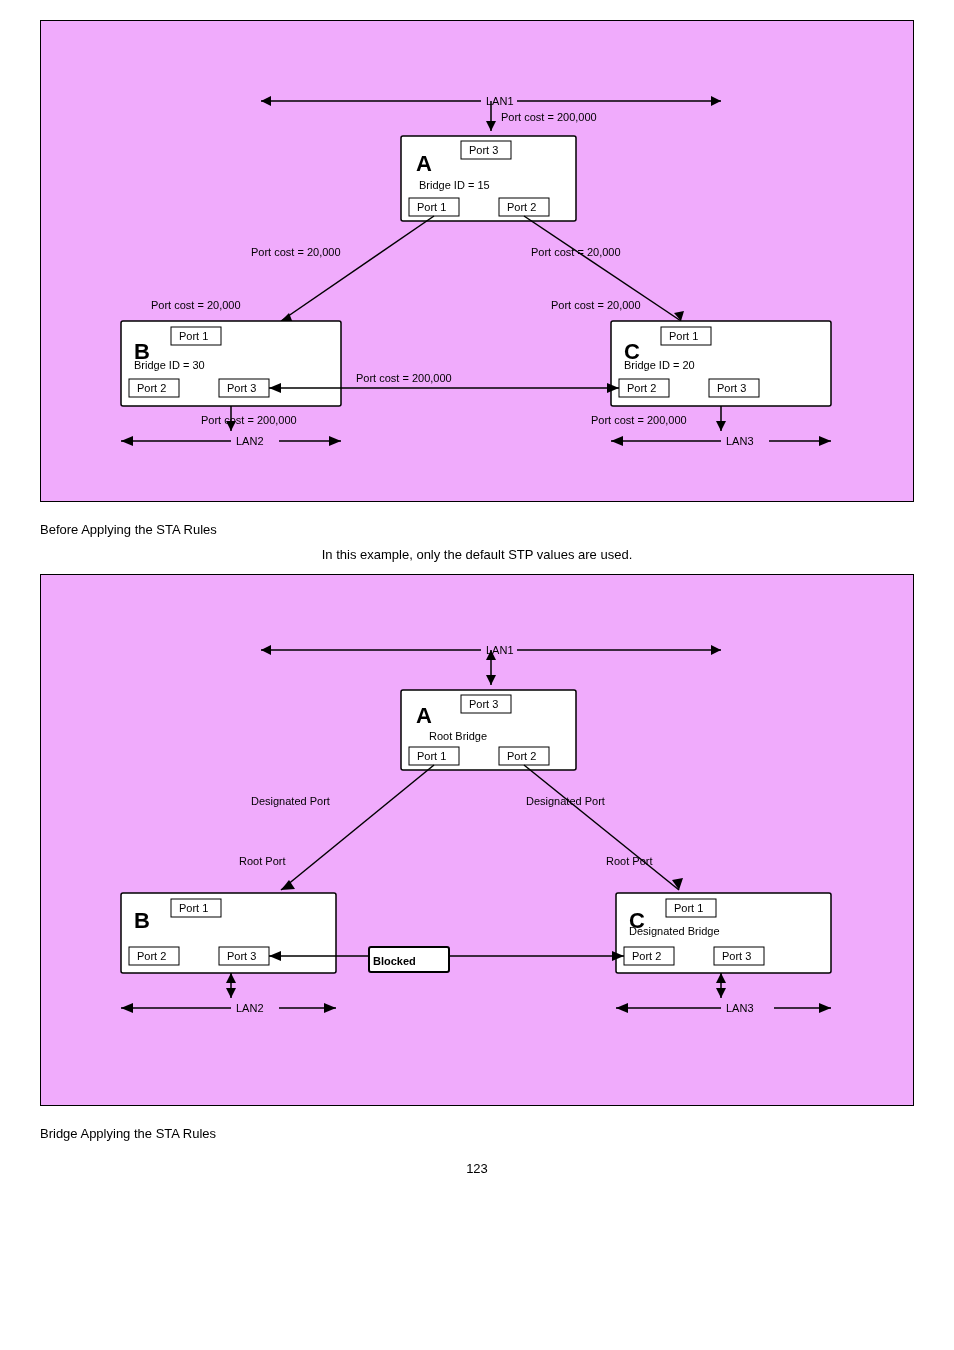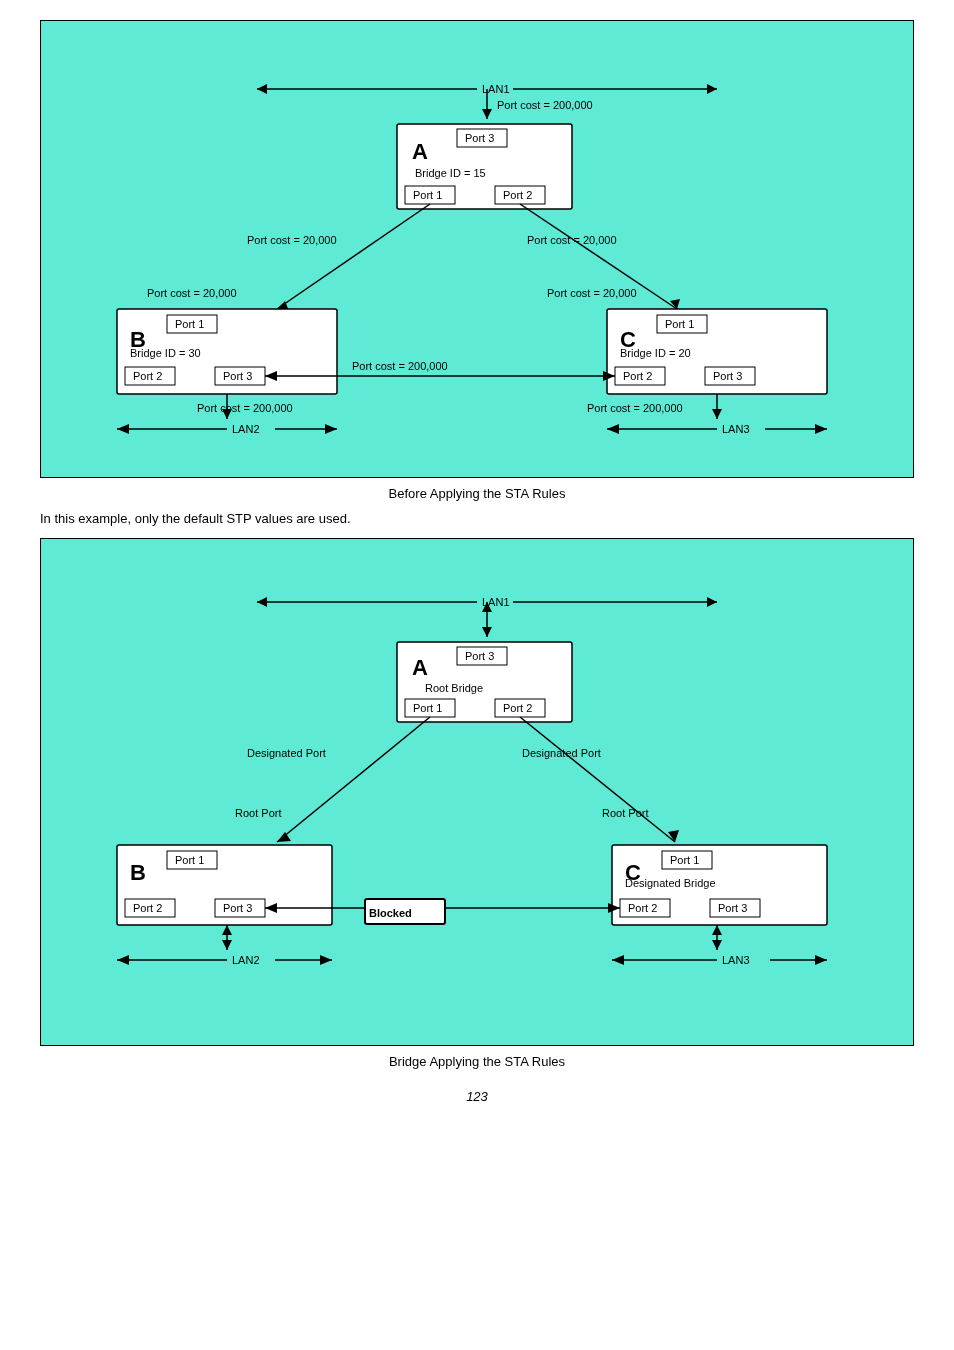--- a/index.html
+++ b/index.html
@@ -7,39 +7,39 @@
       background: #fff;
       font-family: Arial, sans-serif;
       font-size: 13px;
       width: 954px;
       min-height: 1350px;
       padding: 20px 40px;
       color: #000;
     }
     .diagram-container {
       border: 1.5px solid #000;
-      padding: 8px;
-      margin-bottom: 8px;
+      padding: 20px;
+      margin-bottom: 20px;
       position: relative;
-      background: #5eead4;
+      background: #f0abfc;
     }
     .caption {
+      text-align: left;
+      font-size: 13px;
+      margin-bottom: 10px;
+    }
+    .intro-text {
+      font-size: 13px;
+      margin-bottom: 12px;
       text-align: center;
-      font-size: 13px;
-      margin-bottom: 10px;
-    }
-    .intro-text {
-      font-size: 13px;
-      margin-bottom: 12px;
     }
     .page-number {
       text-align: center;
       margin-top: 20px;
       font-size: 13px;
-      font-style: italic;
     }
     svg {
       display: block;
       margin: 0 auto;
     }
     .bridge-box {
       fill: #fff;
       stroke: #000;
       stroke-width: 1.5;
     }

